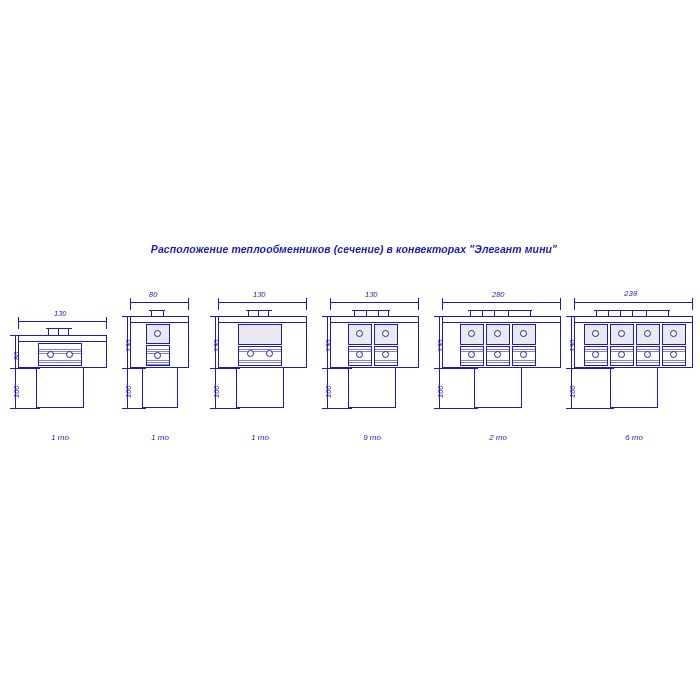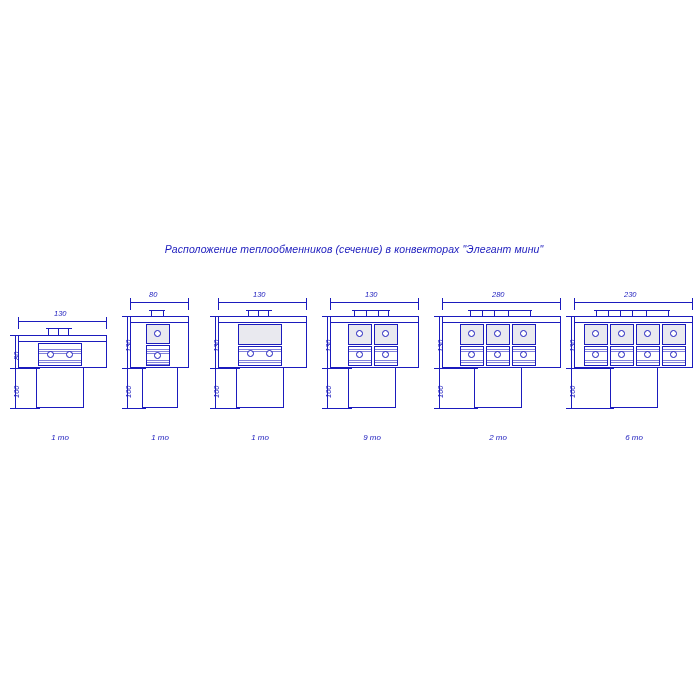--- a/index.html
+++ b/index.html
@@ -11,21 +11,21 @@
     overflow:hidden;
     position:relative;
   }
   #stage{position:absolute;left:0;top:0;width:700px;height:700px;}
 
   .title{
     position:absolute;
     left:0;right:0;top:243px;
     text-align:center;
     font-style:italic;
-    font-weight:normal;
+    font-weight:bold;
     font-size:10.5px;
     color:#1b1bbd;
     letter-spacing:.1px;
     padding-left:8px;
   }
 
   .unit{position:absolute;top:290px;}
 
   
   .ln{position:absolute;background:#1b1bbd;}
@@ -277,21 +277,21 @@
     <div class="dimv" style="left:2px;top:108px;">100</div>
     <div class="wit" style="left:5px;top:78px;height:40px;"></div>
     <div class="witH" style="left:0px;top:26px;width:10px;"></div>
     <div class="witH" style="left:0px;top:78px;width:44px;"></div>
     <div class="witH" style="left:0px;top:118px;width:44px;"></div>
 
     <div class="caption" style="left:42px;top:143px;width:44px;">2 то</div>
   </div>
 
   <div class="unit" style="left:566px;">
-    <div class="dim" style="left:58px;top:0px;">230</div>
+    <div class="dim" style="left:58px;top:0px;font-family:Liberation Mono, monospace;">230</div>
     <div class="witH" style="left:8px;top:12px;width:118px;"></div>
     <div class="wit" style="left:8px;top:8px;height:12px;"></div>
     <div class="wit" style="left:126px;top:8px;height:12px;"></div>
 
     <div class="pincap" style="left:28px;top:20px;width:76px;"></div>
     <div class="pin" style="left:30px;top:20px;height:6px;"></div>
     <div class="pin" style="left:42px;top:20px;height:6px;"></div>
     <div class="pin" style="left:54px;top:20px;height:6px;"></div>
     <div class="pin" style="left:66px;top:20px;height:6px;"></div>
     <div class="pin" style="left:80px;top:20px;height:6px;"></div>

